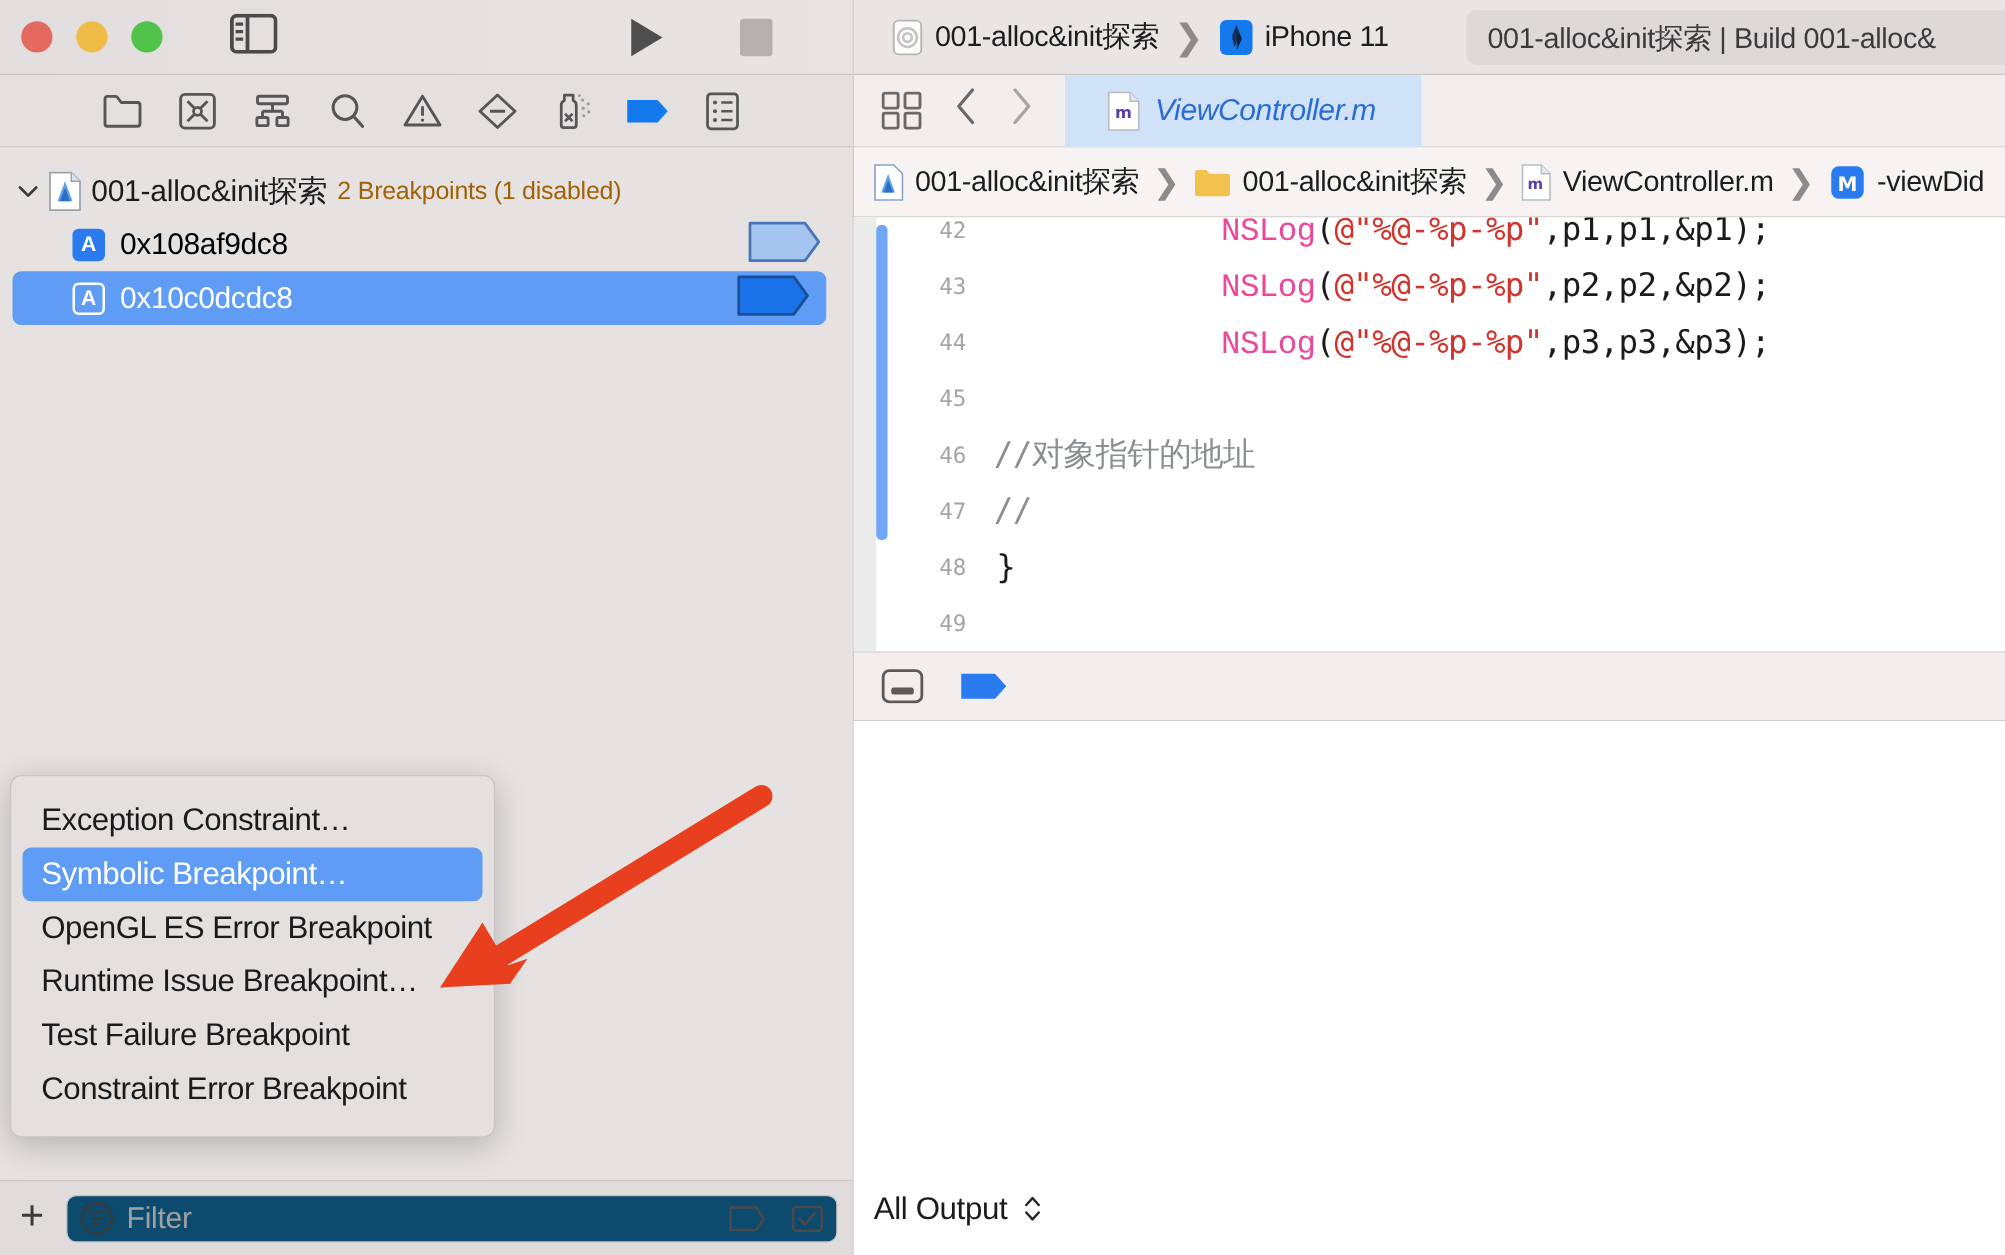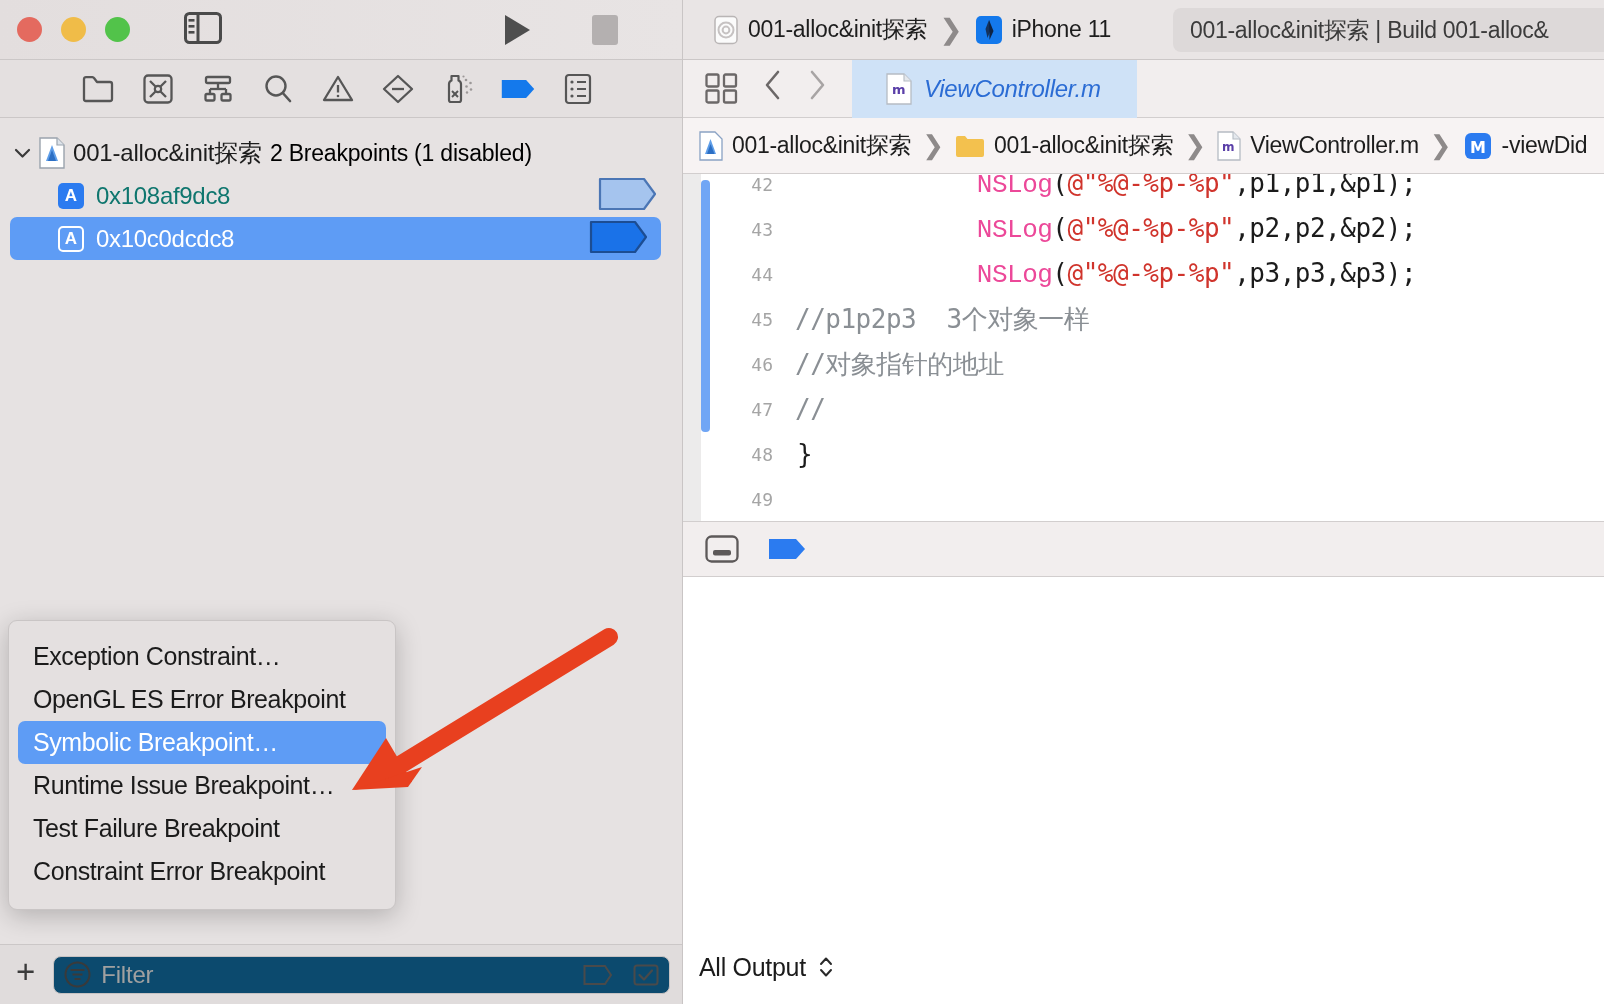--- a/index.html
+++ b/index.html
@@ -62,21 +62,21 @@
   #bp-list { flex: 1; background: #e6e2e2; padding-top: 14px; position: relative; }
   .bp-group {
     display: flex; align-items: center;
     height: 42px; padding-left: 14px; gap: 8px;
   }
   .disclosure {
     width: 17px; height: 17px;
     display: flex; align-items: center; justify-content: center;
   }
   .grp-title { font-size: 24px; color: #1d1d1d; letter-spacing: -0.2px; }
-  .grp-sub { font-size: 23px; color: #000000; letter-spacing: -0.2px; }
+  .grp-sub { font-size: 20px; color: #a16207; letter-spacing: -0.2px; }
 
   .bp-row {
     display: flex; align-items: center;
     height: 43px; padding-left: 58px; gap: 12px;
     position: relative;
   }
   .bp-row.selected {
     background: #5e9cf5;
     border-radius: 7px;
     margin: 0 21px 0 10px;
@@ -85,21 +85,21 @@
   .bp-badge {
     width: 26px; height: 26px;
     border-radius: 5px;
     background: #2b7bf0;
     color: #fff;
     font-size: 17px; font-weight: 700;
     display: flex; align-items: center; justify-content: center;
     flex: 0 0 auto;
   }
   .bp-row.selected .bp-badge { background: transparent; border: 2px solid #fff; }
-  .bp-label { font-size: 24px; color: #0f766e; letter-spacing: -0.3px; }
+  .bp-label { font-size: 24px; color: #000000; letter-spacing: -0.3px; }
   .bp-row.selected .bp-label { color: #fff; }
   .bp-flag { position: absolute; right: 24px; top: 50%; transform: translateY(-50%); }
   .bp-row.selected .bp-flag { right: 12px; }
 
   
   #filter-bar {
     height: 60px;
     background: #e0dcdc;
     border-top: 1px solid #cbc7c7;
     display: flex; align-items: center;
@@ -416,22 +416,22 @@
           <svg width="26" height="22" viewBox="0 0 26 22">
             <rect x="1.5" y="1.5" width="23" height="19" rx="2.5" fill="none" stroke="#4a4a4a" stroke-width="2"></rect>
             <path d="M6.5 11 L11 15.5 L19 6.5" fill="none" stroke="#4a4a4a" stroke-width="2.2" stroke-linecap="round" stroke-linejoin="round"></path>
           </svg>
         </span>
       </div>
     </div>
 
     <div id="bp-menu">
       <div class="menu-item">Exception Constraint…</div>
+      <div class="menu-item selected">Symbolic Breakpoint…</div>
       <div class="menu-item">OpenGL ES Error Breakpoint</div>
-      <div class="menu-item selected">Symbolic Breakpoint…</div>
       <div class="menu-item">Runtime Issue Breakpoint…</div>
       <div class="menu-item">Test Failure Breakpoint</div>
       <div class="menu-item">Constraint Error Breakpoint</div>
     </div>
   </div>
 
   <div id="right-pane">
 
     <div id="scheme-bar">
       <div class="scheme-item">
@@ -557,21 +557,20 @@
 
         <div class="cline">
           <span class="lnum">44</span>
           <span class="ccode">
             <span class="tok-fn">NSLog</span><span class="tok-plain">(</span><span class="tok-str">@"%@-%p-%p"</span><span class="tok-plain">,p3,p3,&amp;p3);</span>
           </span>
         </div>
 
         <div class="cline">
           <span class="lnum">45</span>
-          <span class="ccode tok-cmt">//p1p2p3  3个对象一样</span>
         </div>
 
         <div class="cline">
           <span class="lnum">46</span>
           <span class="ccode tok-cmt">//对象指针的地址</span>
         </div>
 
         <div class="cline">
           <span class="lnum">47</span>
           <span class="ccode tok-cmt">//</span>

